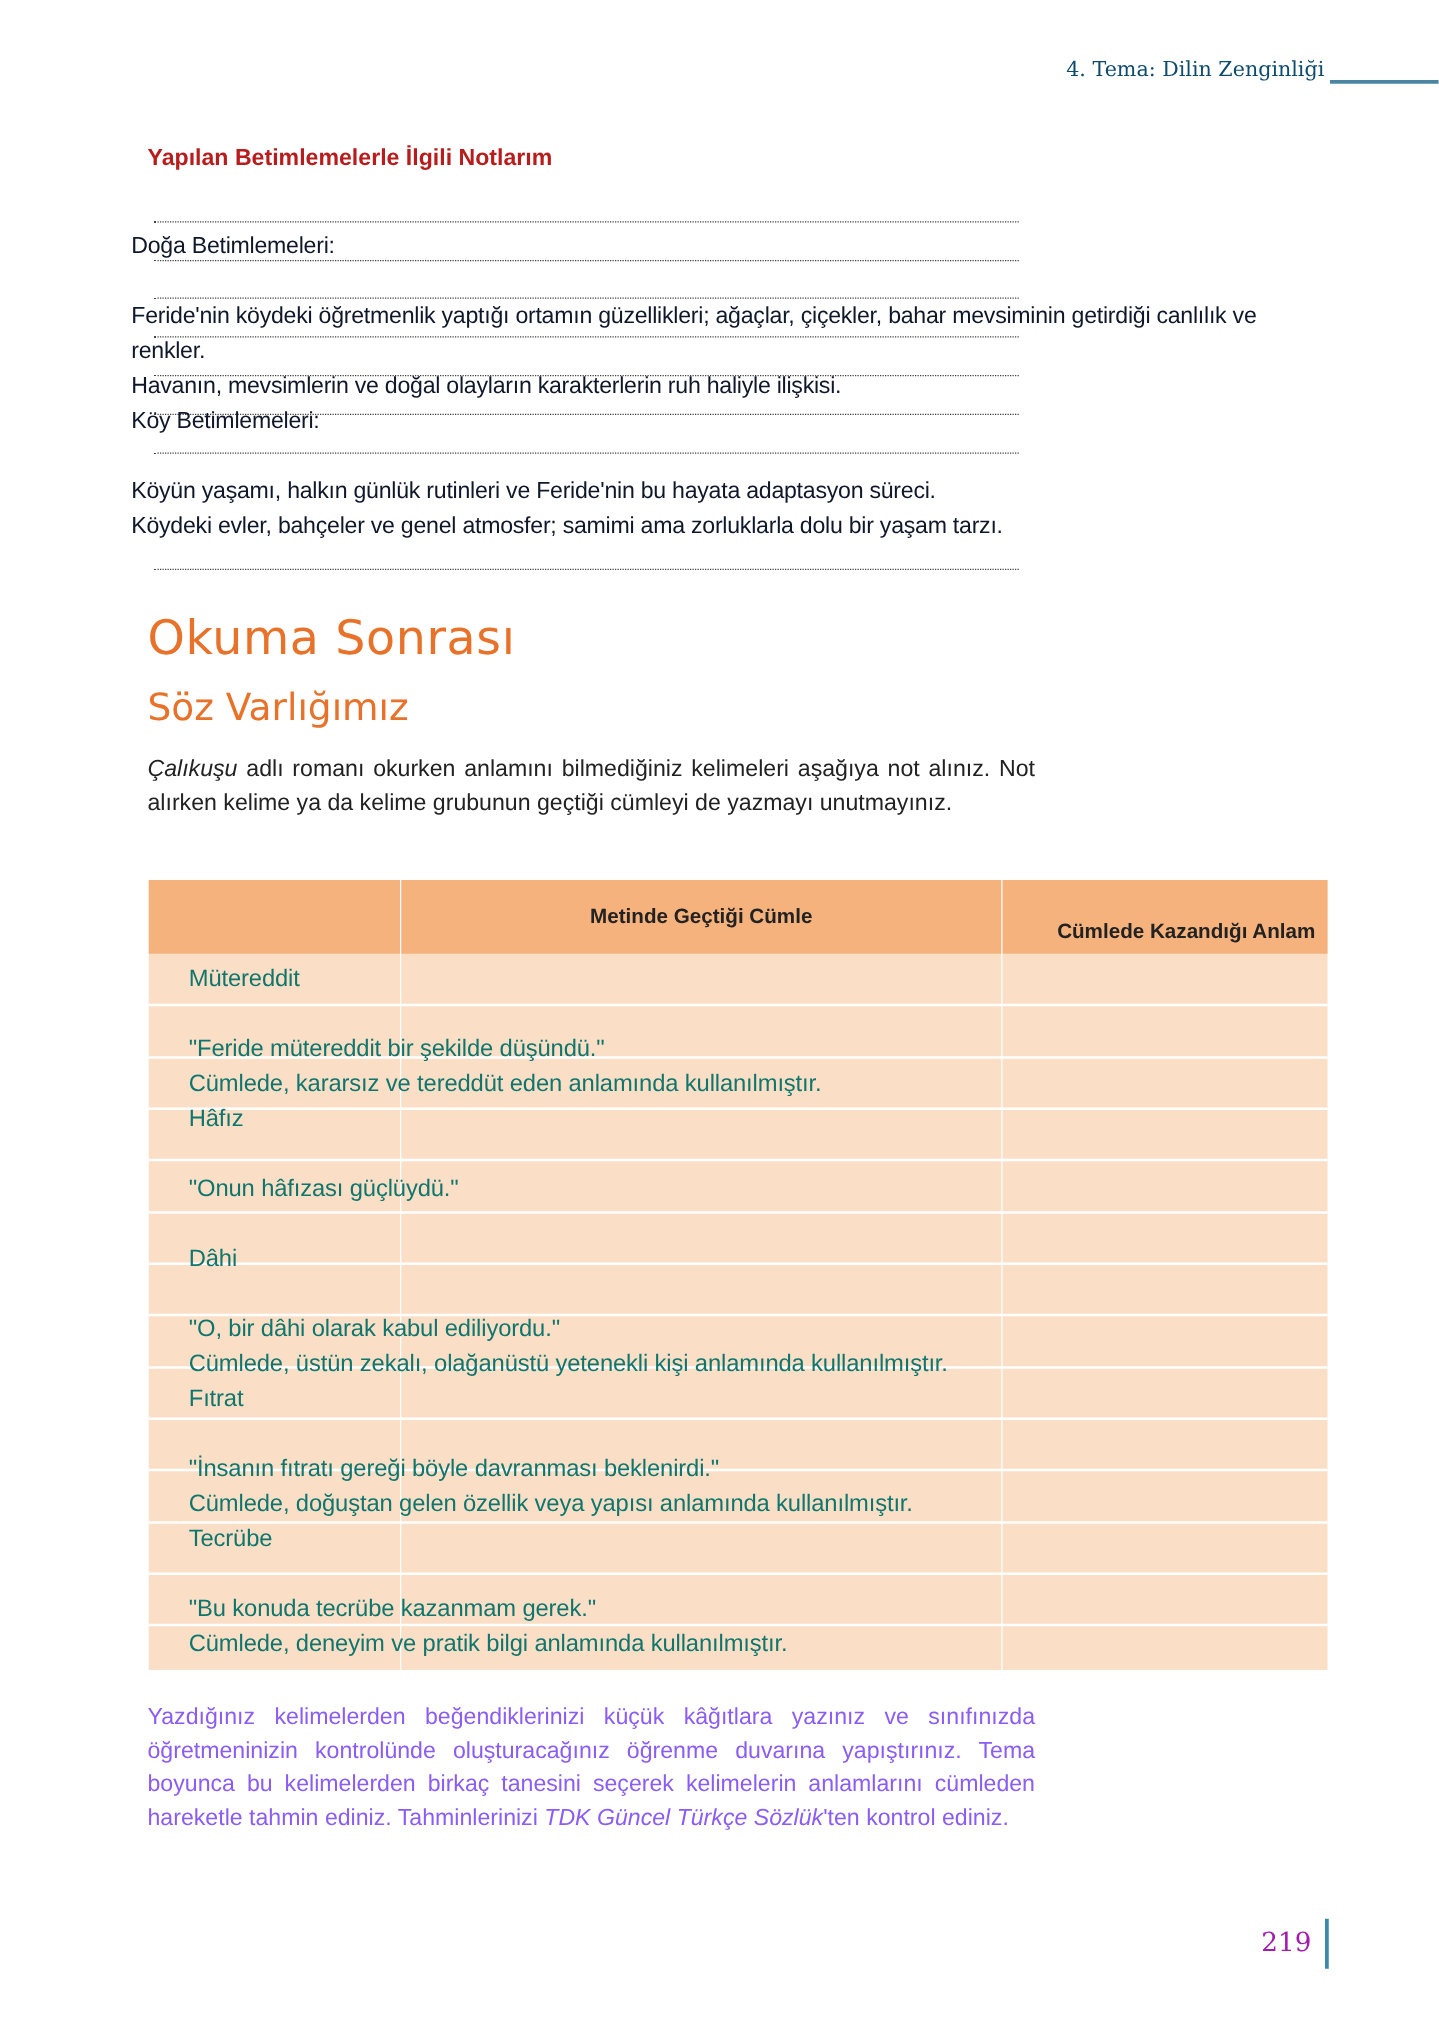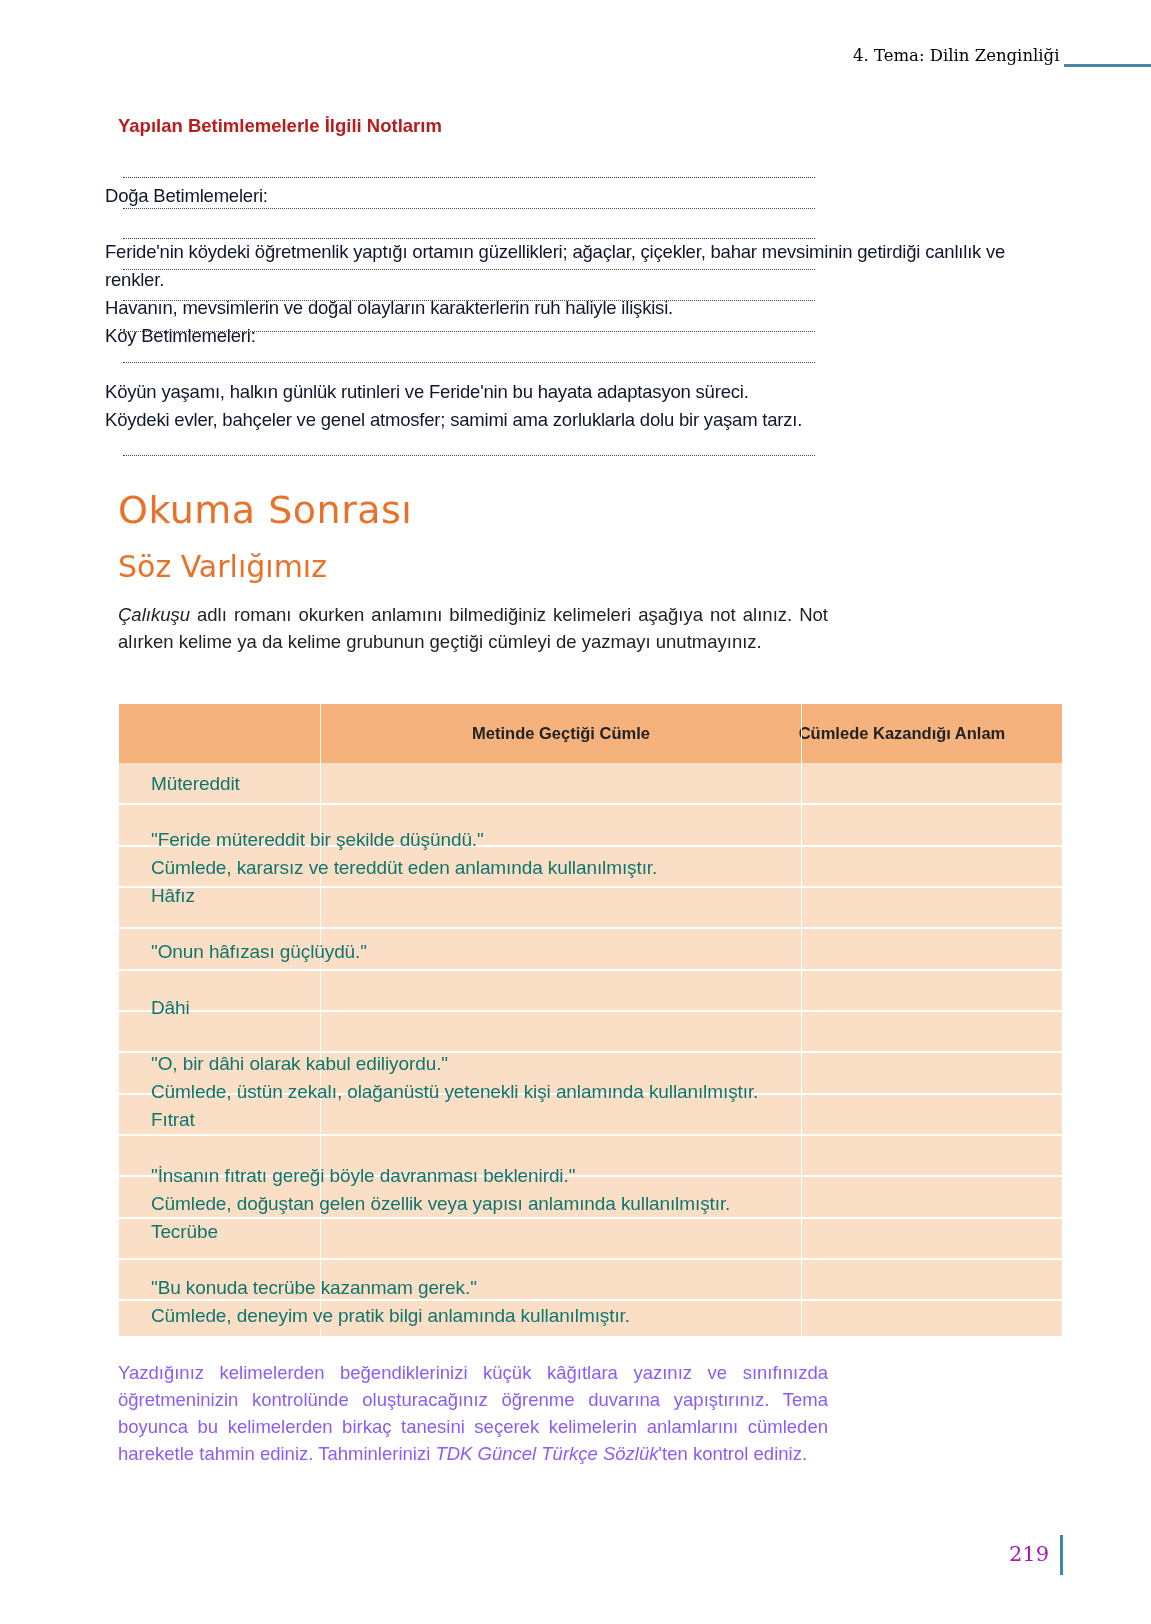--- a/index.html
+++ b/index.html
@@ -2,21 +2,21 @@
 <html><head>
 <meta charset="utf-8">
 <style>
   html, body { margin: 0; padding: 0; background: #ffffff; }
   body { width: 1151px; height: 1624px; position: relative; overflow: hidden;
          font-family: "Liberation Sans", sans-serif; }
   .abs { position: absolute; white-space: nowrap; }
 
   
   .running-header { left: 853px; top: 46px; font-family: "DejaVu Serif", serif;
-         font-size: 16.5px; color: #000000; }
+         font-size: 16.5px; color: #0c4a6e; }
   .running-rule { left: 1064px; top: 64px; width: 87px; height: 3px; background: #4a86a2; }
 
   
   .notes-heading { left: 118px; top: 115px; font-size: 18.5px; font-weight: bold; color: #b91c1c; }
   .dot-line { position: absolute; left: 123px; width: 692px; height: 0;
          border-top: 1px dotted #444; }
   .red { color: #0f172a; font-family: "Liberation Sans", sans-serif; font-size: 18.5px;
          letter-spacing: -0.2px; }
   .red-line { left: 105px; }
 
@@ -29,21 +29,21 @@
          color: #222; white-space: normal; text-align: justify; }
 
   
   .vocab-table { position: absolute; left: 119px; top: 704px; width: 943px; height: 632px;
          background: #fbdec6; }
   .thead { position: absolute; left: 0; top: 0; width: 943px; height: 59px; background: #f6b27d; }
   .th { position: absolute; top: 0; height: 59px; display: flex; align-items: center; justify-content: center;
          text-align: center; font-weight: bold; font-size: 16.5px; color: #222; line-height: 21px; }
   .th1 { left: 0; width: 201px; }
   .th2 { left: 202px; width: 480px; }
-  .th3 { left: 653px; width: 260px; }
+  .th3 { left: 700px; width: 260px; margin-top: 12px; }
   .vline { position: absolute; top: 0; width: 1px; height: 632px; background: #ffffff; }
   .hline { position: absolute; left: 0; width: 943px; height: 2px; background: #ffffff; }
   .cell-text { position: absolute; left: 32px; font-size: 19px; color: #0f766e; white-space: nowrap;
          font-family: "Liberation Sans", sans-serif; letter-spacing: -0.1px; }
 
   .outro { left: 118px; top: 1359px; width: 710px; font-size: 18.5px; line-height: 27px;
          color: #8b5cf6; white-space: normal; text-align: justify; }
   .page-number { left: 1009px; top: 1542px; font-family: "DejaVu Serif", serif; font-size: 21px; color: #a21caf; }
   .page-rule { left: 1060px; top: 1535px; width: 3px; height: 40px; background: #3d89aa; }
 </style>

